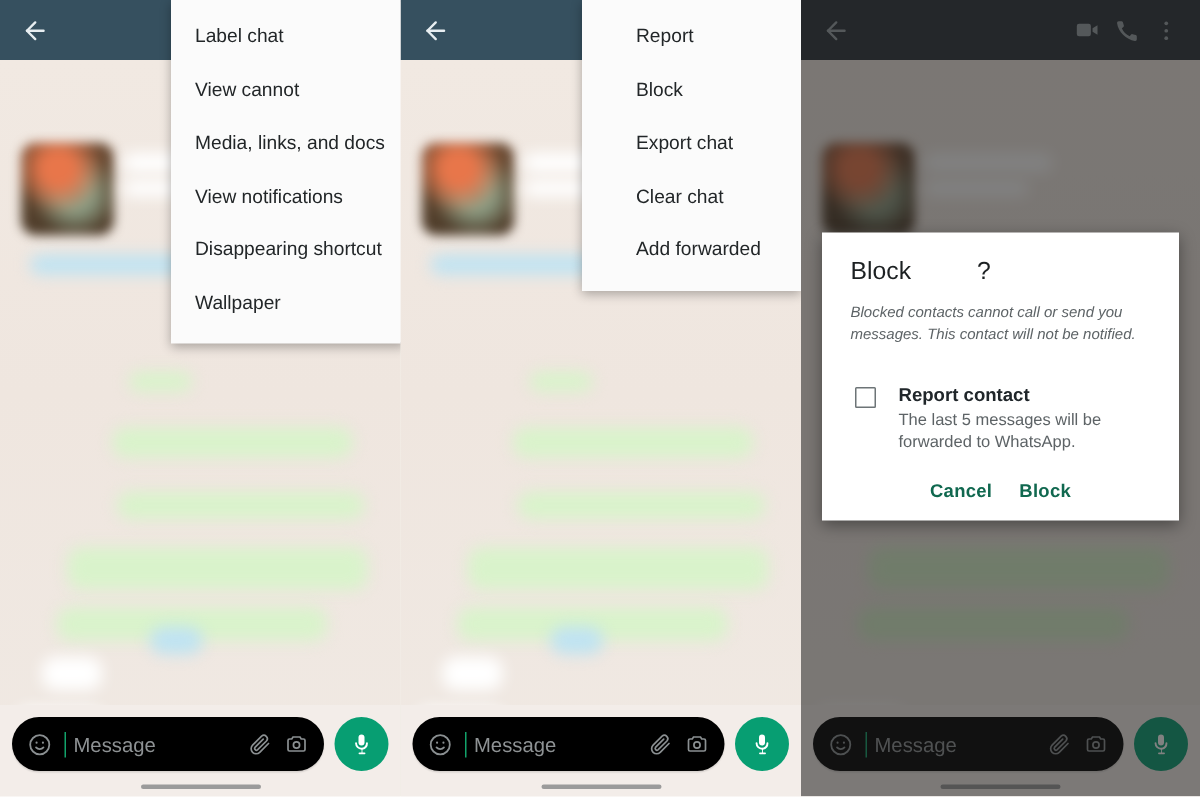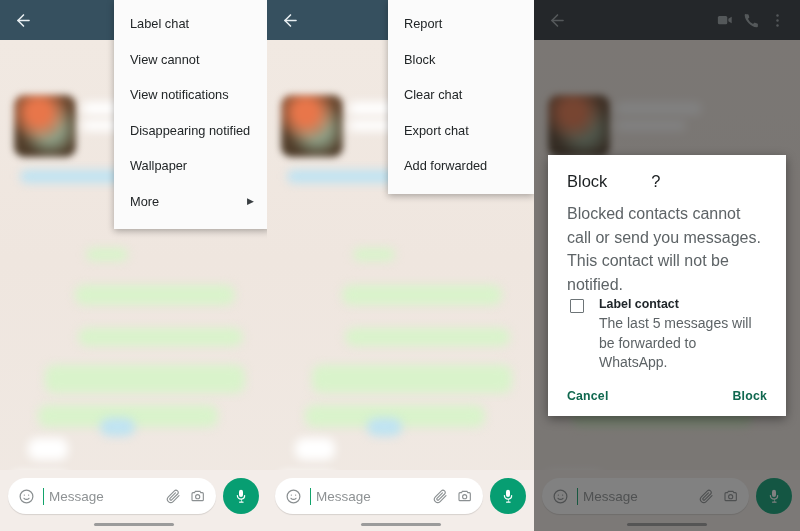--- a/index.html
+++ b/index.html
@@ -86,21 +86,21 @@
     position: absolute; left: 0; right: 0; bottom: 0;
     height: 61px;
     background: #f3ede9;
     display: flex; align-items: flex-start;
     padding: 8px 8px 0 8px;
     z-index: 3;
   }
   .inputpill {
     flex: 1;
     height: 36px;
-    background: #ffffff;
+    background: #000000;
     border-radius: 20px;
     display: flex; align-items: center;
     padding: 0 10px;
     box-shadow: 0 1px 1px rgba(0,0,0,.12);
     justify-content: flex-end;
   }
   .emoji-ic { color: #8a8f91; display: flex; }
   .caret {
     width: 1px; height: 17px; background: #12a36b;
     margin: 0 5px 0 8px;
@@ -129,21 +129,21 @@
 
   
   .popmenu {
     position: absolute;
     background: #fbfbfb;
     z-index: 9;
     box-shadow: 0 2px 7px rgba(0,0,0,.30);
     padding: 6px 0 10px 0;
   }
   .popmenu.m1 { left: 114px; top: 0; width: 156px; }
-  .popmenu.m2 { left: 121px; top: 0; width: 146px; }
+  .popmenu.m2 { left: 121px; top: 0; width: 146px; padding-left: 20px; }
   .menuitem {
     display: flex; align-items: center;
     padding: 0 16px;
     height: 35.5px;
     color: #222628;
     font-size: 12.8px;
     white-space: nowrap;
   }
   .menuitem .lbl { flex: 1; }
   .submenu-arrow { color: #3a3f42; font-size: 9px; line-height: 1; }
@@ -168,36 +168,37 @@
     color: #1c2022;
     display: flex; align-items: baseline;
     margin-bottom: 11px;
   }
   .dlg-title .redact {
     display: inline-block;
     width: 36px; height: 12px;
     margin: 0 4px;
   }
   .dlg-body {
-    font-size: 16px;
+    font-size: 10px;
     line-height: 1.48;
     color: #5d6366;
-    margin-bottom: 0;
+    margin-bottom: 24px;
+    font-style: italic;
   }
   .checkrow { display: flex; align-items: flex-start; margin-bottom: 16px; }
   .checkbox {
     width: 14px; height: 14px;
     border: 1.6px solid #6d7477;
     border-radius: 1px;
     margin: 2px 15px 0 3px;
     flex: 0 0 14px;
   }
   .chk-title { font-size: 12.4px; color: #20262a; font-weight: bold; margin-bottom: 3px; }
-  .chk-sub { font-size: 14px; line-height: 1.42; color: #5d6366; }
-  .dlg-actions { display: flex; justify-content: space-between; gap: 18px; padding-bottom: 4px; }
+  .chk-sub { font-size: 11px; line-height: 1.42; color: #5d6366; }
+  .dlg-actions { display: flex; justify-content: center; gap: 18px; padding-bottom: 4px; }
   .dlg-btn {
     color: #10684f;
     font-size: 12.3px;
     font-weight: bold;
     letter-spacing: .2px;
   }
 </style>
 </head>
 <body>
 
@@ -231,32 +232,31 @@
     </div>
 
     <div class="popmenu m1">
       <div class="menuitem">
           <span class="lbl">Label chat</span>
         </div>
       <div class="menuitem">
           <span class="lbl">View cannot</span>
         </div>
       <div class="menuitem">
+          <span class="lbl">Media, links, and docs</span>
+        </div>
+      <div class="menuitem">
           <span class="lbl">View notifications</span>
         </div>
       <div class="menuitem">
-          <span class="lbl">Disappearing notified</span>
+          <span class="lbl">Disappearing shortcut</span>
         </div>
       <div class="menuitem">
           <span class="lbl">Wallpaper</span>
         </div>
-      <div class="menuitem">
-        <span class="lbl">More</span>
-        <span class="submenu-arrow">▶</span>
-      </div>
     </div>
 
     <div class="composer">
       <div class="inputpill">
         <span class="emoji-ic">
           <svg width="17" height="17" viewBox="0 0 24 24" fill="none" stroke="currentColor" stroke-width="1.7">
               <circle cx="12" cy="12" r="9"></circle>
               <circle cx="9" cy="10" r="1" fill="currentColor" stroke="none"></circle>
               <circle cx="15" cy="10" r="1" fill="currentColor" stroke="none"></circle>
               <path d="M8.5 14.5c1 1.2 2.1 1.7 3.5 1.7s2.5-.5 3.5-1.7" stroke-linecap="round"></path>
@@ -315,24 +315,24 @@
     </div>
 
     <div class="popmenu m2">
       <div class="menuitem">
           <span class="lbl">Report</span>
         </div>
       <div class="menuitem">
           <span class="lbl">Block</span>
         </div>
       <div class="menuitem">
+          <span class="lbl">Export chat</span>
+        </div>
+      <div class="menuitem">
           <span class="lbl">Clear chat</span>
-        </div>
-      <div class="menuitem">
-          <span class="lbl">Export chat</span>
         </div>
       <div class="menuitem">
           <span class="lbl">Add forwarded</span>
         </div>
     </div>
 
     <div class="composer">
       <div class="inputpill">
         <span class="emoji-ic">
           <svg width="17" height="17" viewBox="0 0 24 24" fill="none" stroke="currentColor" stroke-width="1.7">
@@ -446,21 +446,21 @@
     <div class="dialog">
       <div class="dlg-title">
         <span>Block</span>
         <span class="redact"></span>
         <span>?</span>
       </div>
       <div class="dlg-body">Blocked contacts cannot call or send you messages. This contact will not be notified.</div>
       <div class="checkrow">
         <div class="checkbox"></div>
         <div>
-          <div class="chk-title">Label contact</div>
+          <div class="chk-title">Report contact</div>
           <div class="chk-sub">The last 5 messages will be forwarded to WhatsApp.</div>
         </div>
       </div>
       <div class="dlg-actions">
         <div class="dlg-btn">Cancel</div>
         <div class="dlg-btn">Block</div>
       </div>
     </div>
 
     <div class="navpill"></div>

